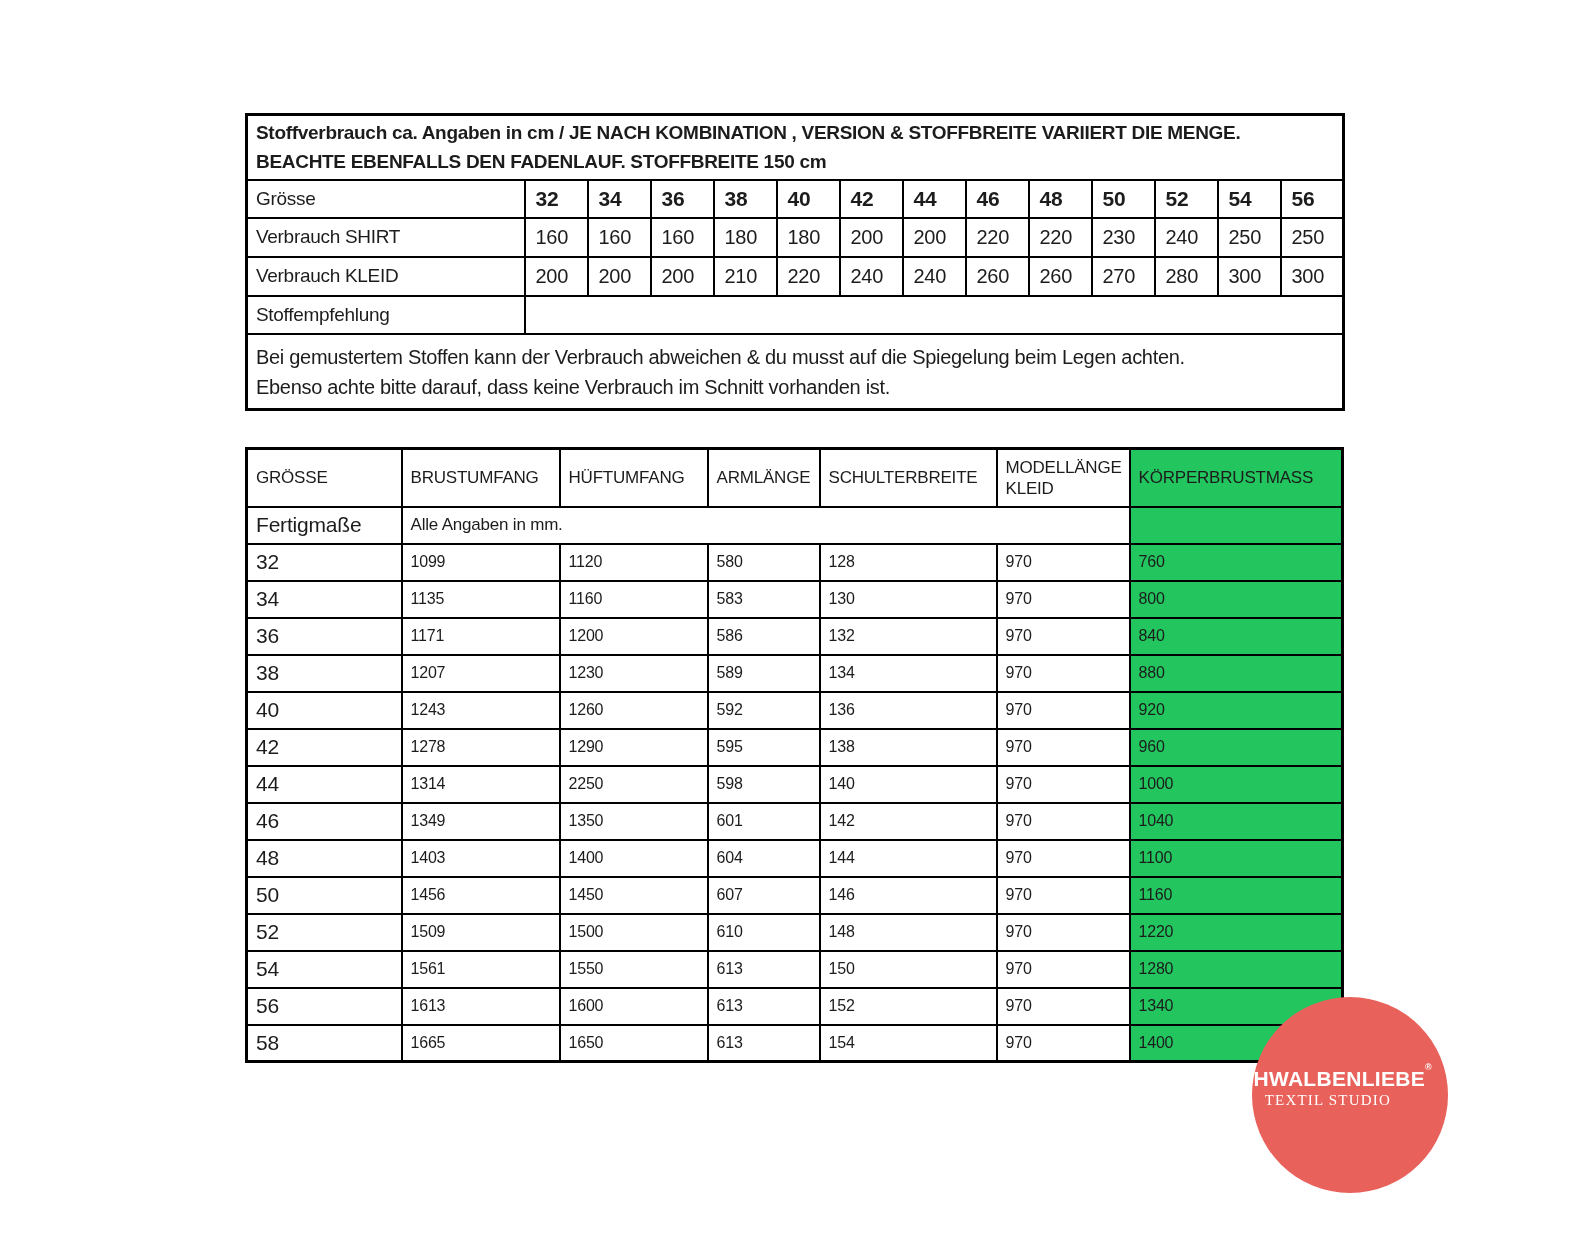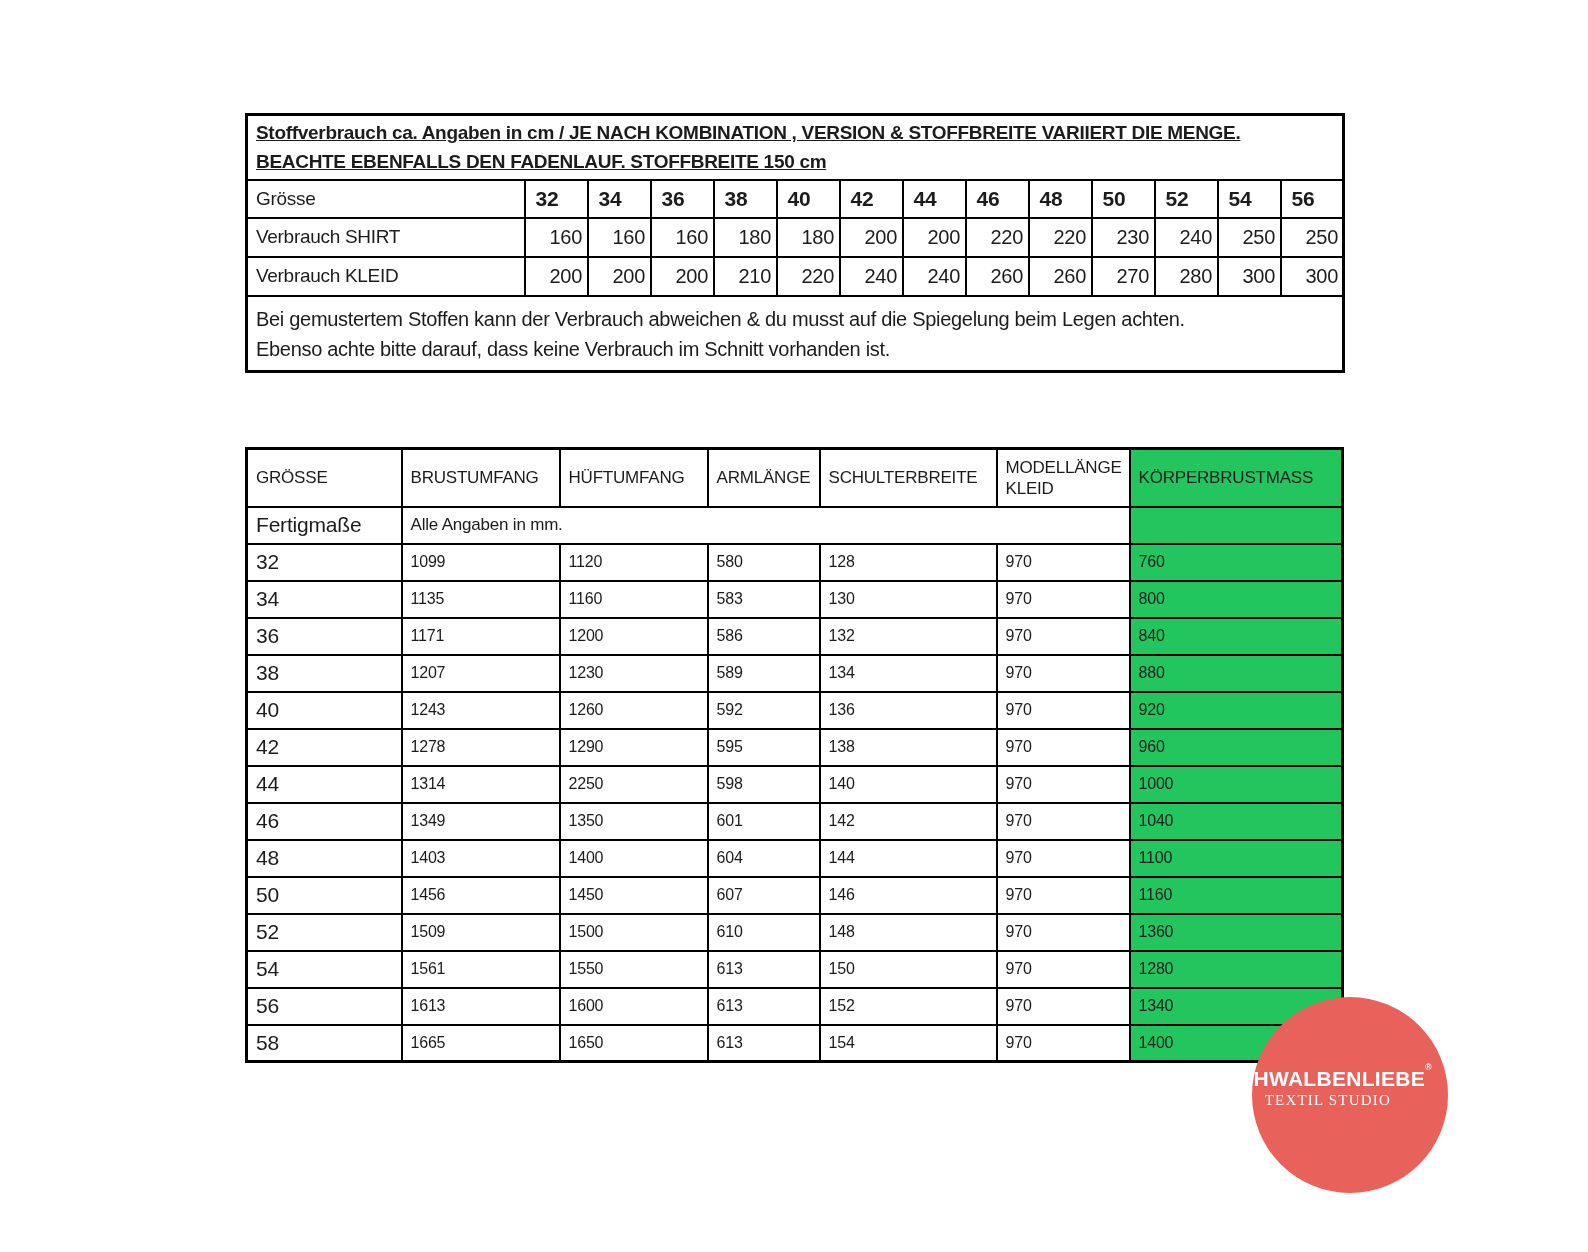--- a/index.html
+++ b/index.html
@@ -36,25 +36,24 @@
     font-size: 20px;
     letter-spacing: -0.3px;
   }
   .fabric-table .title-cell {
     height: 64px;
     font-weight: bold;
     font-size: 19px;
     line-height: 1.55;
     vertical-align: middle;
     white-space: normal;
-    text-decoration: underline;
   }
   .fabric-table .label-cell { height: 38px; font-size: 19px; }
   .fabric-table .size-cell  { height: 38px; font-weight: bold; font-size: 21px; padding-left: 10px; }
-  .fabric-table .val-cell   { height: 39px; font-size: 20px; padding-left: 24px; }
+  .fabric-table .val-cell   { height: 39px; font-size: 20px; padding-left: 10px; }
   .fabric-table .note-cell  {
     height: 76px;
     font-size: 20px;
     line-height: 1.5;
     white-space: normal;
     vertical-align: middle;
     border-radius: 27px;
   }
 
   
@@ -175,20 +174,24 @@
           <td class="val-cell">240</td>
           <td class="val-cell">240</td>
           <td class="val-cell">260</td>
           <td class="val-cell">260</td>
           <td class="val-cell">270</td>
           <td class="val-cell">280</td>
           <td class="val-cell">300</td>
           <td class="val-cell">300</td>
         </tr>
       <tr>
+        <td class="label-cell">Stoffempfehlung</td>
+        <td class="label-cell" colspan="13"></td>
+      </tr>
+      <tr>
         <td class="note-cell" colspan="14">
           <div>Bei gemustertem Stoffen kann der Verbrauch abweichen &amp; du musst auf die Spiegelung beim Legen achten.</div>
           <div>Ebenso achte bitte  darauf, dass keine Verbrauch im Schnitt vorhanden ist.</div>
         </td>
       </tr>
     </tbody>
   </table>
 
   <table class="meas-table">
     <colgroup>
@@ -307,21 +310,21 @@
           <td>970</td>
           <td class="gray">1160</td>
         </tr>
         <tr>
           <td class="size-col">52</td>
           <td>1509</td>
           <td>1500</td>
           <td>610</td>
           <td>148</td>
           <td>970</td>
-          <td class="gray">1360</td>
+          <td class="gray">1220</td>
         </tr>
         <tr>
           <td class="size-col">54</td>
           <td>1561</td>
           <td>1550</td>
           <td>613</td>
           <td>150</td>
           <td>970</td>
           <td class="gray">1280</td>
         </tr>

